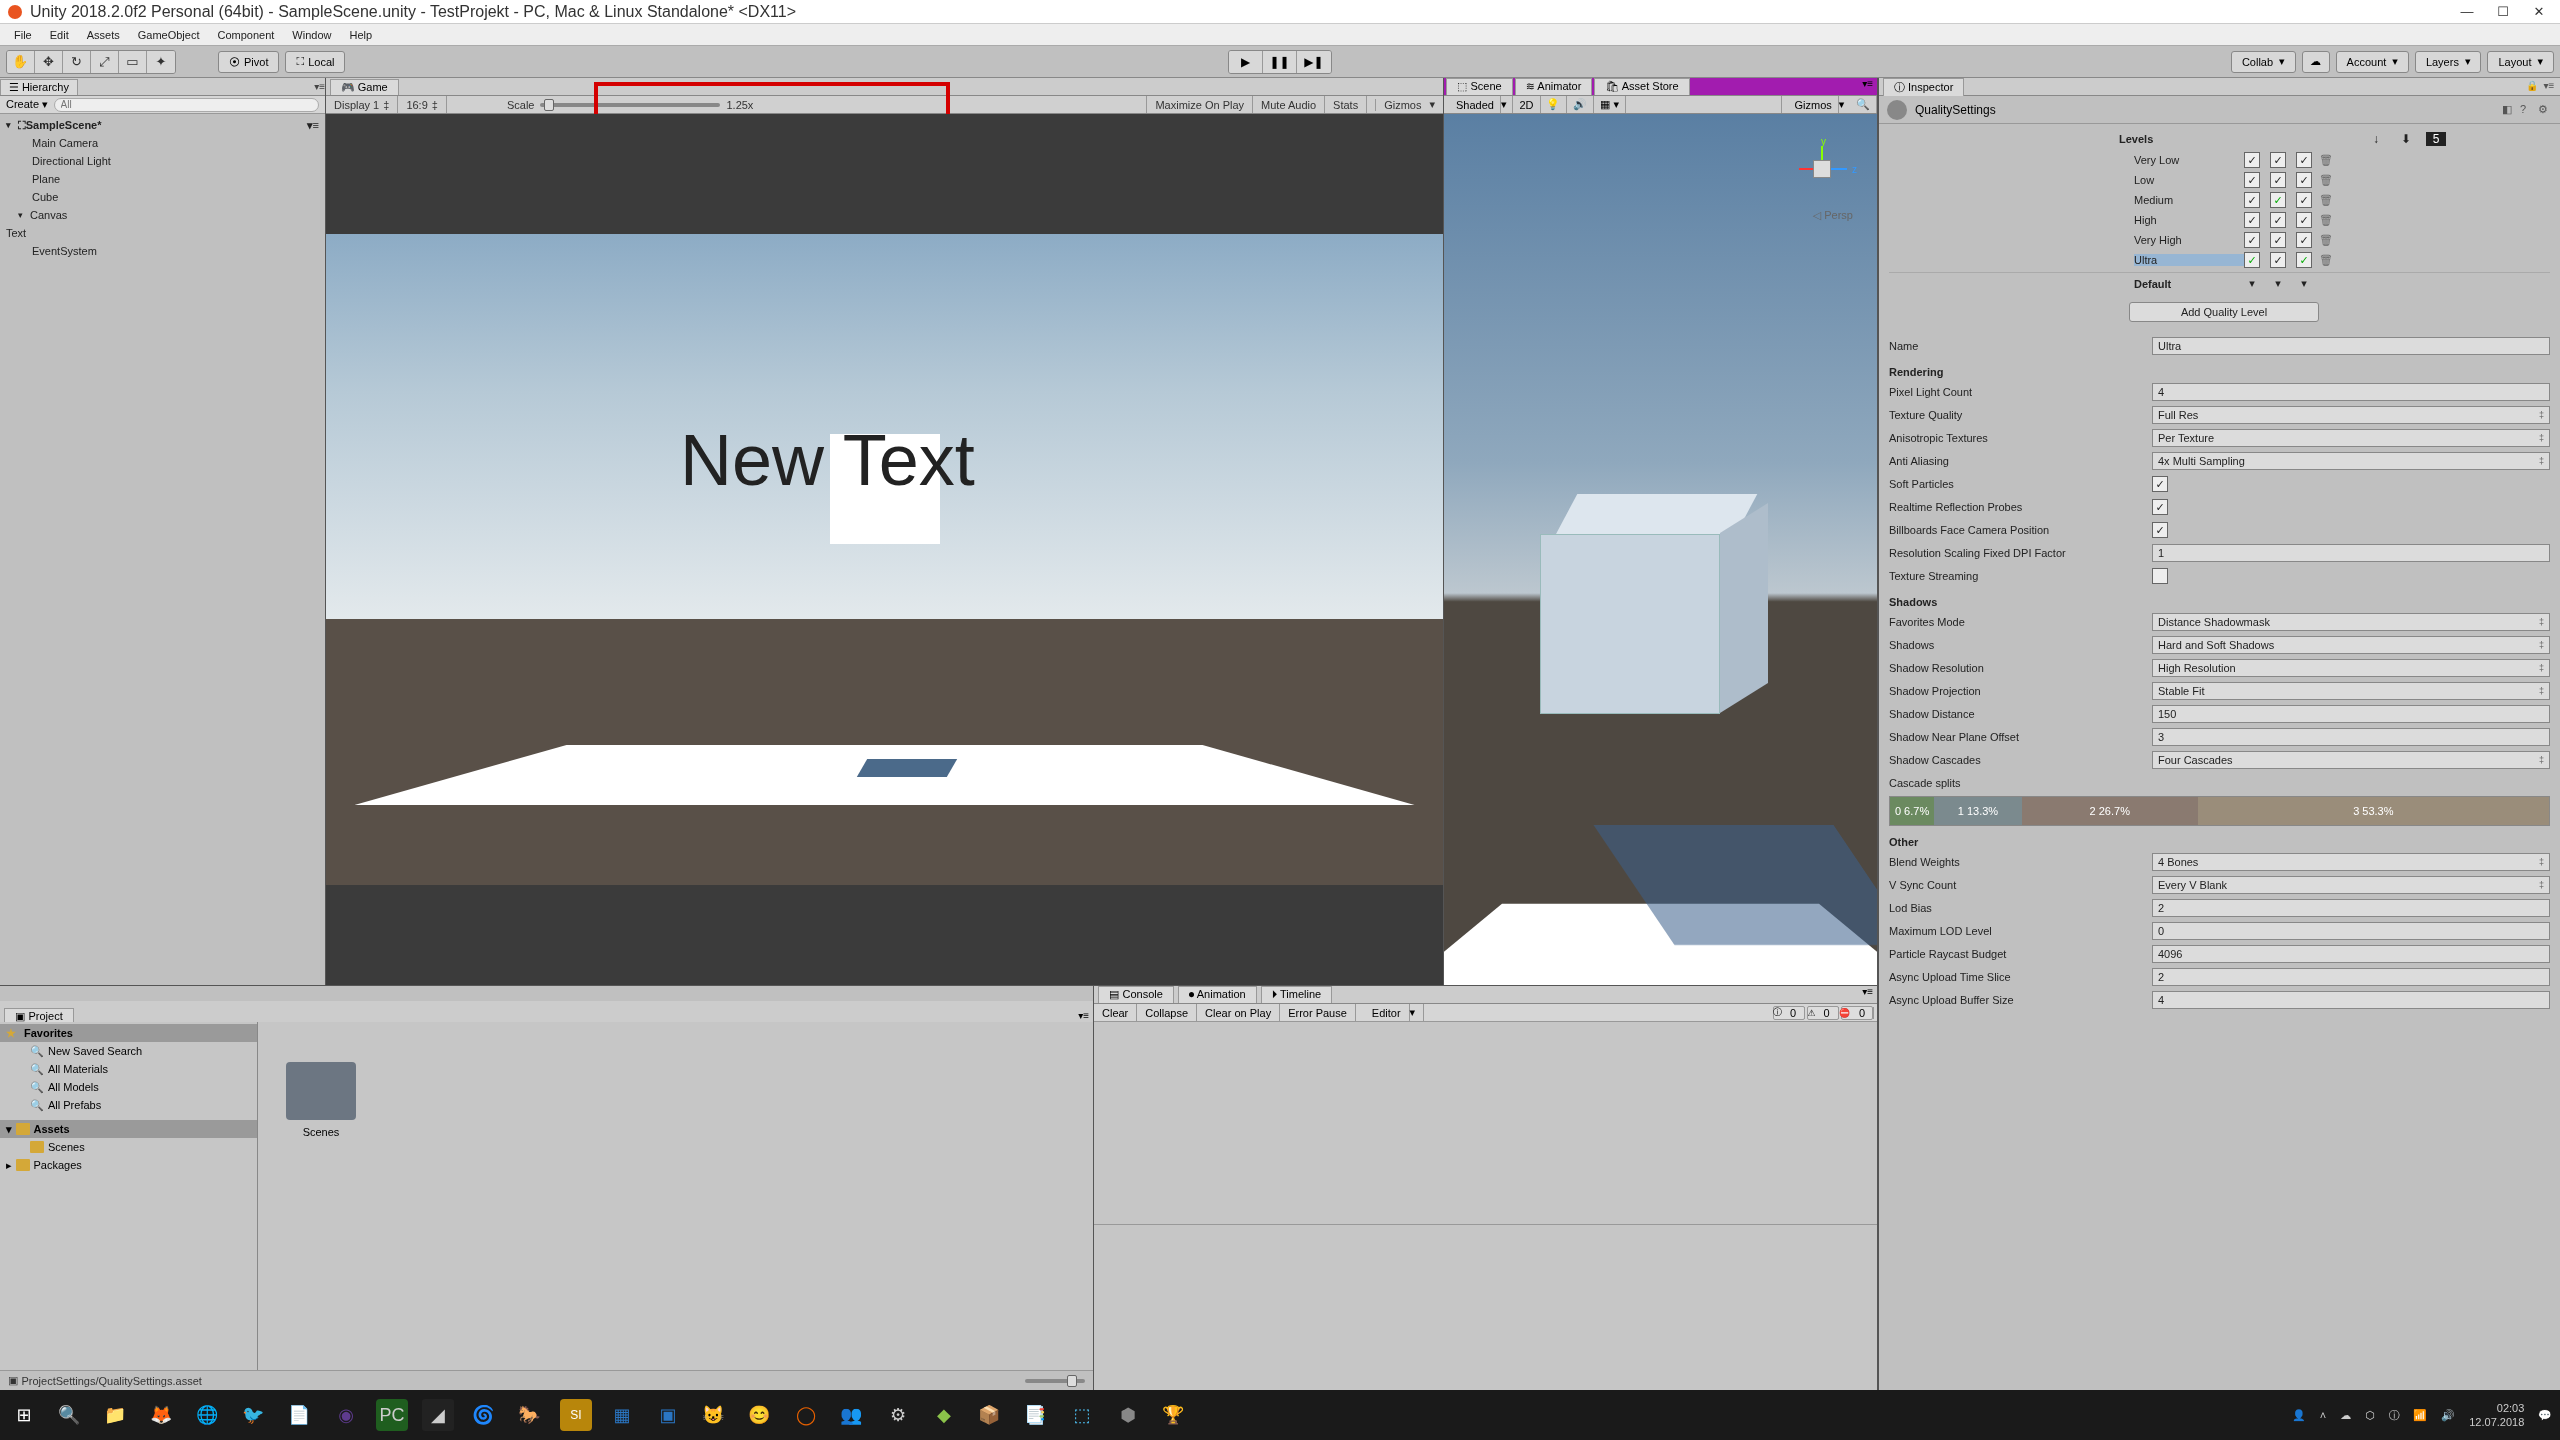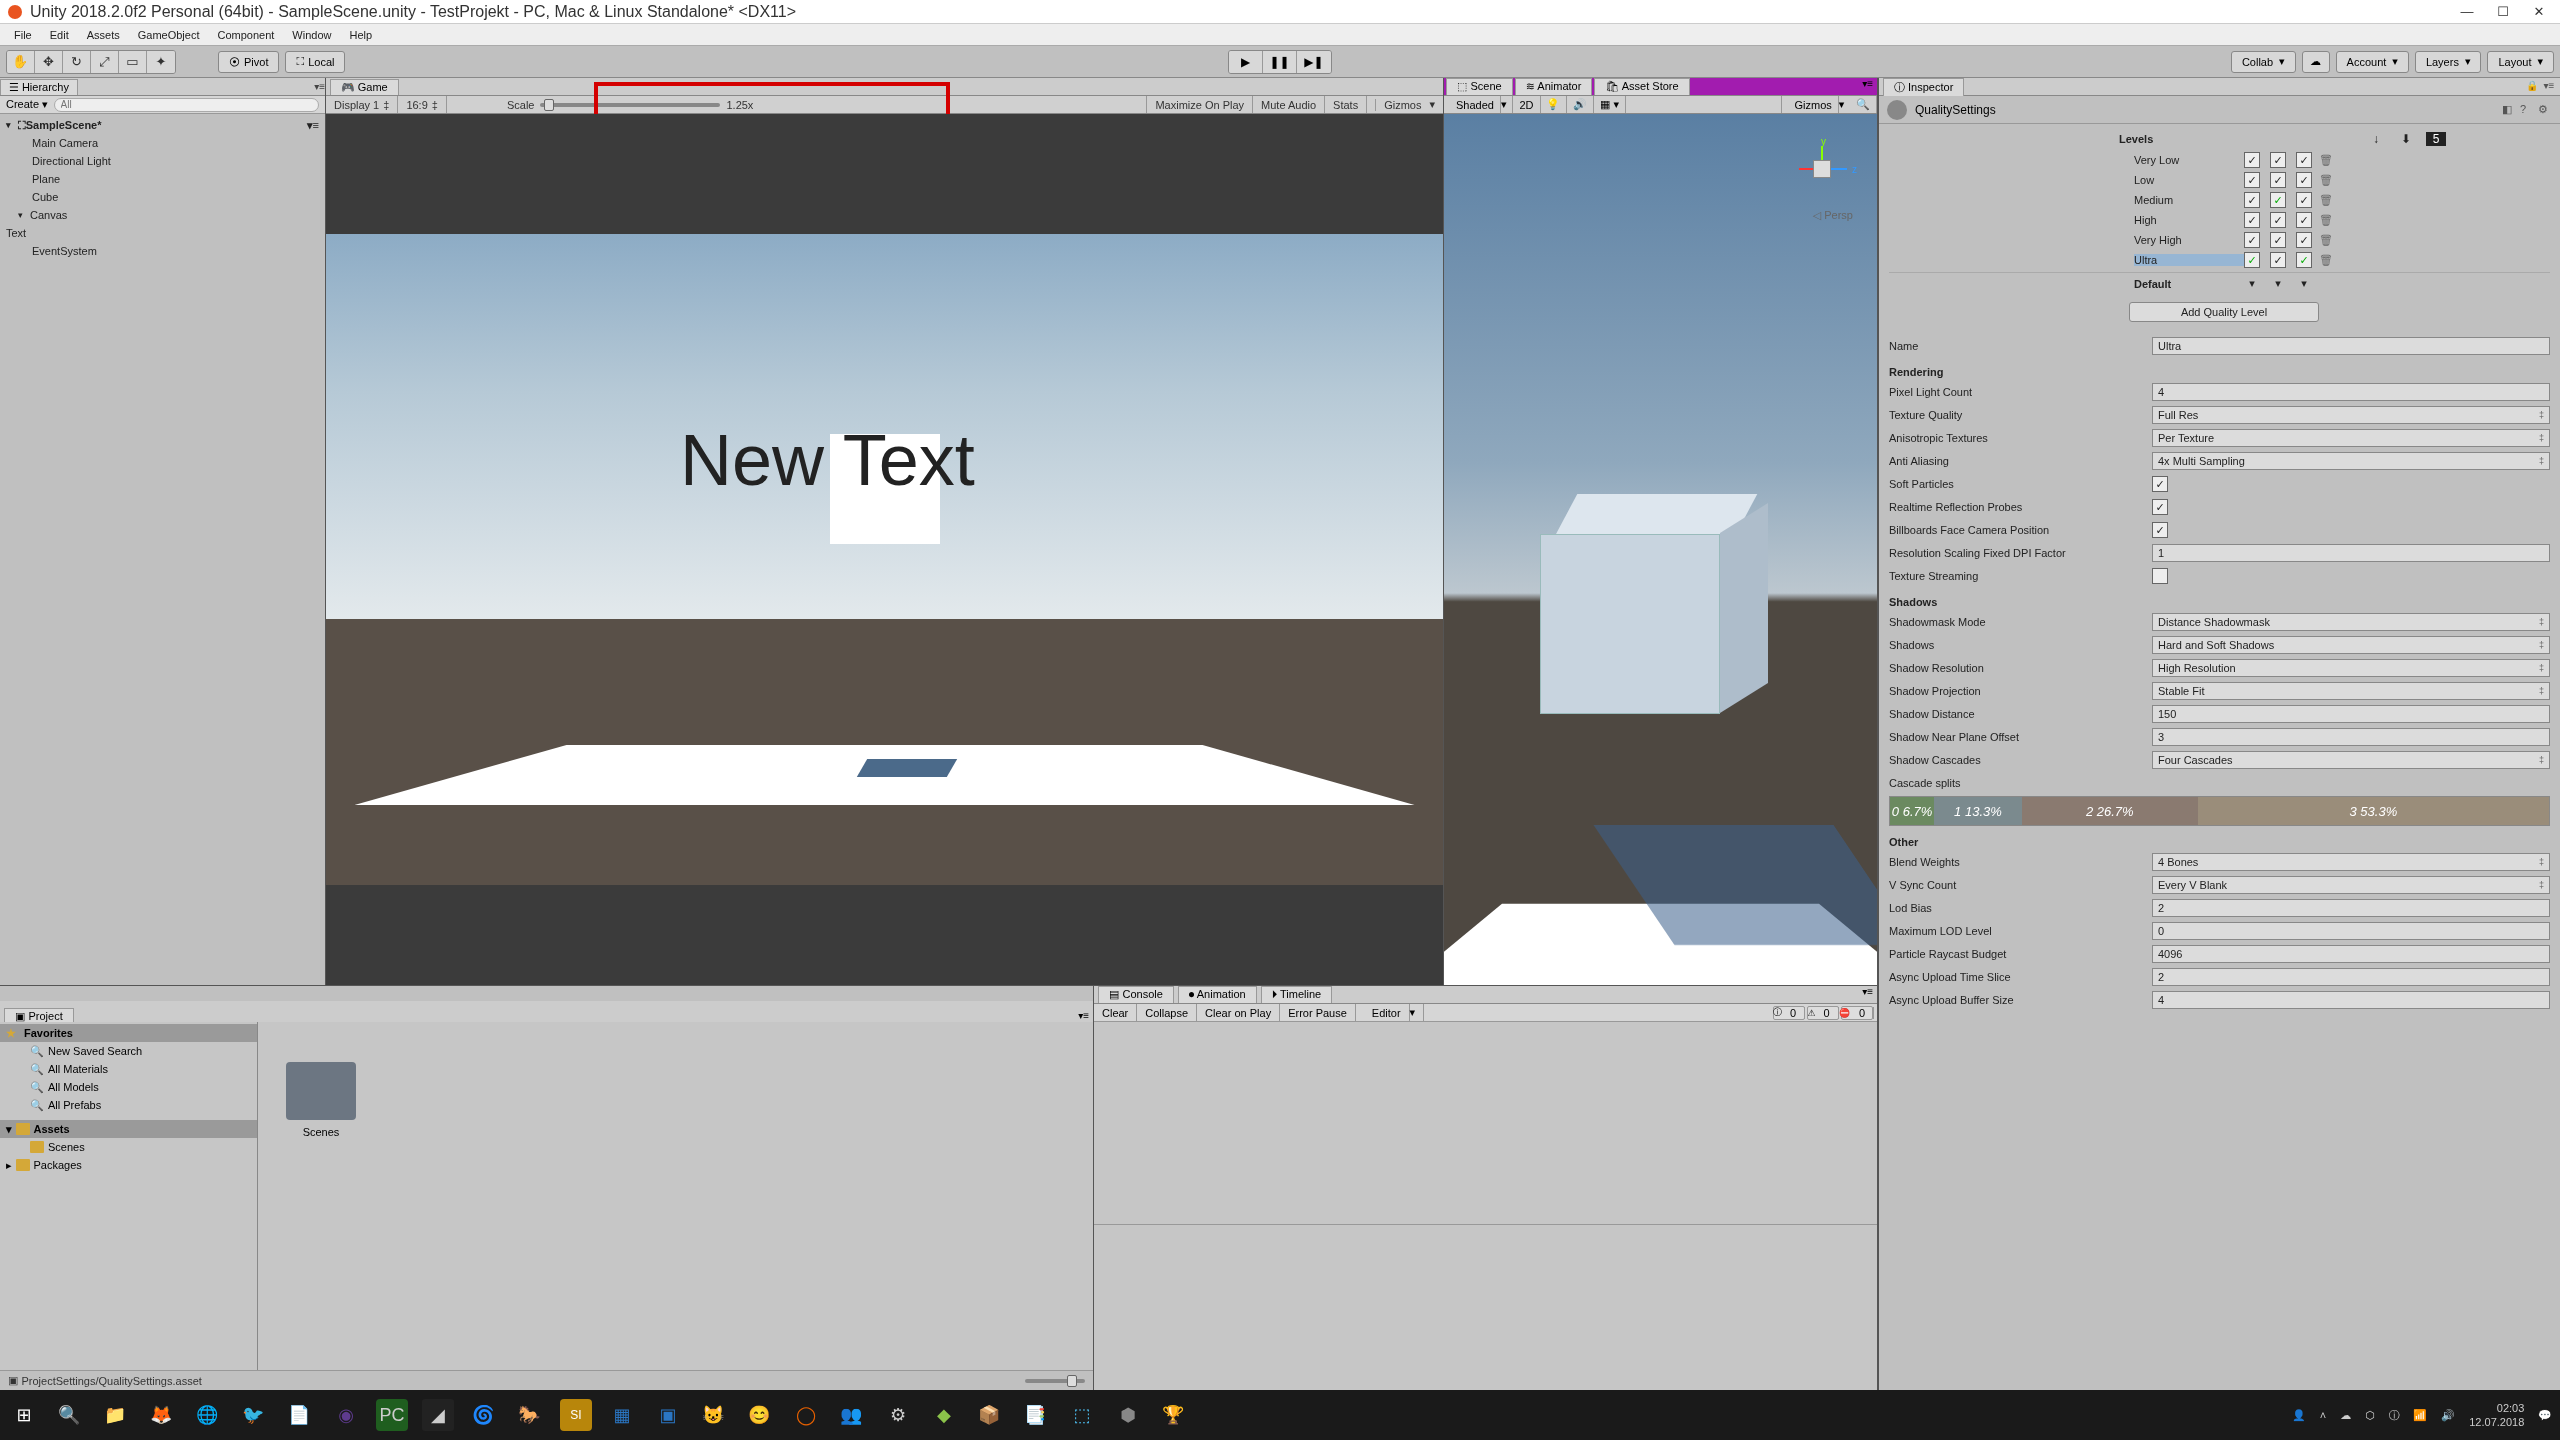--- a/index.html
+++ b/index.html
@@ -121,21 +121,21 @@
 .default-row .arrs { display:flex; gap:10px; }
 .default-row .arrs span { width:16px; text-align:center; }
 .addql { margin:10px 0 14px 240px; width:190px; height:20px; background:#dcdcdc; border:1px solid #888; border-radius:3px; text-align:center; line-height:18px; }
 .prop-row { display:flex; align-items:center; height:20px; margin-bottom:3px; }
 .prop-row .plabel { width:263px; }
 .prop-row .pval { flex:1; height:18px; background:#dcdcdc; border:1px solid #888; padding:0 5px; display:flex; align-items:center; font-size:11px; }
 .prop-row .pval.dd::after { content:"‡"; margin-left:auto; font-size:9px; color:#666; }
 .prop-row .pcheck { width:16px; height:16px; border:1px solid #666; background:#eee; display:flex; align-items:center; justify-content:center; font-size:11px; }
 .section-h { font-weight:bold; margin:10px 0 4px 0; }
 .cascade { display:flex; height:30px; margin-bottom:4px; border:1px solid #888;}
-.cascade div { display:flex;flex-direction:column;align-items:center;justify-content:center;font-size:13px;color:#fff;font-style:italic;}
+.cascade div { display:flex;flex-direction:column;align-items:center;justify-content:center;font-size:11px;color:#fff;}
 .cascade .c0{width:6.7%;background:#6b8a60;} .cascade .c1{width:13.3%;background:#7b8a8e;} .cascade .c2{width:26.7%;background:#8a7a70;} .cascade .c3{width:53.3%;background:#9a8d7a;}
 
 
 .project { position:absolute; left:0; bottom:0; width:1094px; height:405px; background:#c0c0c0; border-top:1px solid #555; border-right:1px solid #555;}
 .project .ptab { height:30px; background:#ccc; border-bottom:1px solid #888; display:flex; align-items:center;margin-top:15px;}
 .project .ptab .phdr { padding:1px 10px; border:1px solid #999; border-bottom:none; background:#dadada; margin-left:4px; font-size:11px;}
 .project .ptool { height:18px; background:#d6d6d6; border-bottom:1px solid #999; display:flex; align-items:center; padding:0 6px; gap:6px;}
 .project .ptool input { width:390px; height:14px; background:#eee; border:1px solid #aaa; border-radius:7px; padding:0 6px; margin-left:auto;}
 .project .ptool .picons{ display:flex; gap:4px; margin-left:6px;}
 .project .ptool .picons span{ width:16px; text-align:center; color:#666;}
@@ -446,21 +446,21 @@
           <span class="plabel">Resolution Scaling Fixed DPI Factor</span>
           <div class="pval">1</div>
         </div>
       <div class="prop-row">
           <span class="plabel">Texture Streaming</span>
           <div class="pcheck"></div>
         </div>
 
       <div class="section-h">Shadows</div>
       <div class="prop-row">
-          <span class="plabel">Shadowmask Mode</span>
+          <span class="plabel">Favorites Mode</span>
           <div class="pval dd">Distance Shadowmask</div>
         </div>
       <div class="prop-row">
           <span class="plabel">Shadows</span>
           <div class="pval dd">Hard and Soft Shadows</div>
         </div>
       <div class="prop-row">
           <span class="plabel">Shadow Resolution</span>
           <div class="pval dd">High Resolution</div>
         </div>

